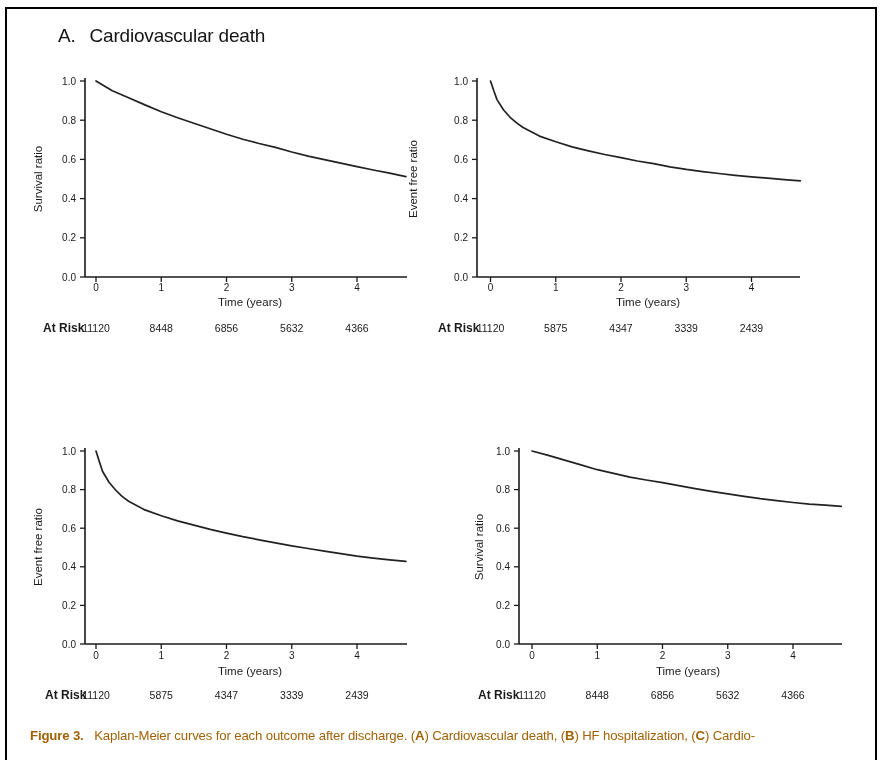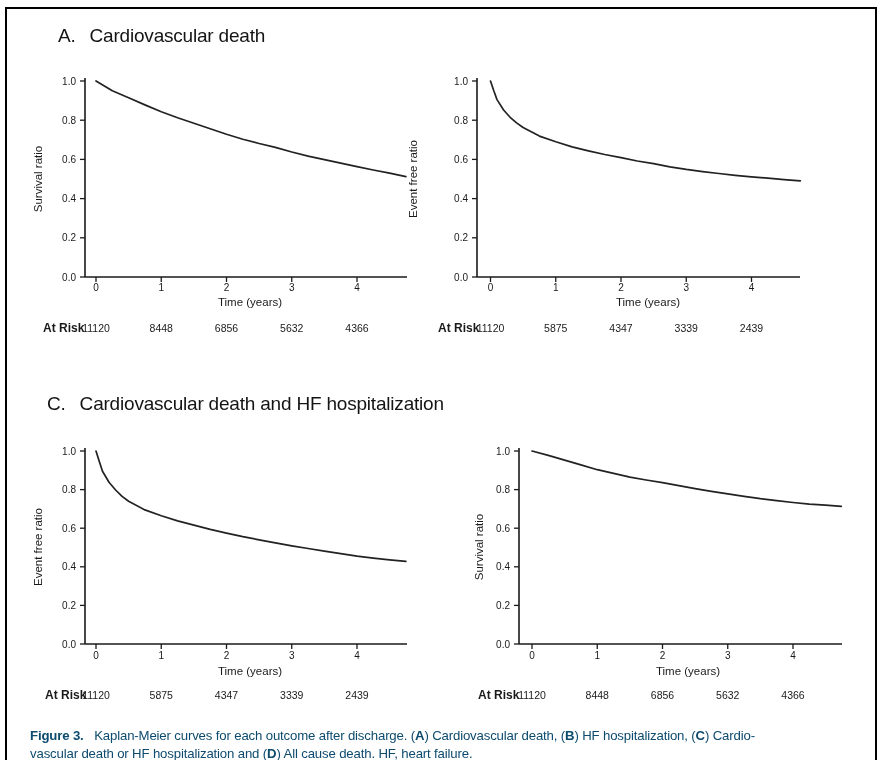--- a/index.html
+++ b/index.html
@@ -9,35 +9,32 @@
          border:2px solid #000;pointer-events:none;}
   .panel-title{position:absolute;font-size:19px;letter-spacing:-0.2px;color:#141414;white-space:nowrap;}
   .panel-letter{display:inline-block;margin-right:14px;}
   #plots{position:absolute;left:0;top:0;}
   #plots text{fill:#1a1a1a;}
   #plots .tick-label{font:10px "Liberation Sans",sans-serif;}
   #plots .axis-label{font:11.5px "Liberation Sans",sans-serif;}
   #plots .risk-label{font:bold 12px "Liberation Sans",sans-serif;}
   #plots .risk-num{font:10.5px "Liberation Sans",sans-serif;}
   #caption{position:absolute;left:30px;top:727px;width:822px;font-size:13.2px;
-           line-height:18px;letter-spacing:-0.15px;color:#0c4a6e;}
+           line-height:18px;letter-spacing:-0.15px;color:#a16207;}
   .cap-line{white-space:pre-wrap;}
   .cap-line b{font-weight:bold;}
 </style>
 </head>
 <body>
 
 <div id="page">
   <div id="frame"></div>
 
   <div class="panel-title" style="left:58px;top:25px;">
     <span class="panel-letter">A.</span><span>Cardiovascular death</span>
-  </div>
-  <div class="panel-title" style="left:47px;top:393px;">
-    <span class="panel-letter">C.</span><span>Cardiovascular death and HF hospitalization</span>
   </div>
 
   <svg id="plots" width="885" height="783" viewBox="0 0 885 783">
       <g>
         <line x1="85" y1="78" x2="85" y2="277" stroke="#1a1a1a" stroke-width="1.6"></line>
         <line x1="85" y1="277" x2="407" y2="277" stroke="#1a1a1a" stroke-width="1.6"></line>
         <line x1="80" y1="277" x2="85" y2="277" stroke="#1a1a1a" stroke-width="1.3"></line>
         <text x="76" y="277" text-anchor="end" dominant-baseline="central" class="tick-label">0.0</text>
         <line x1="80" y1="237.8" x2="85" y2="237.8" stroke="#1a1a1a" stroke-width="1.3"></line>
         <text x="76" y="237.8" text-anchor="end" dominant-baseline="central" class="tick-label">0.2</text>
@@ -171,15 +168,14 @@
         <text x="532" y="699" text-anchor="middle" class="risk-num">11120</text>
         <text x="597.25" y="699" text-anchor="middle" class="risk-num">8448</text>
         <text x="662.5" y="699" text-anchor="middle" class="risk-num">6856</text>
         <text x="727.75" y="699" text-anchor="middle" class="risk-num">5632</text>
         <text x="793" y="699" text-anchor="middle" class="risk-num">4366</text>
       </g>
     </svg>
 
   <div id="caption">
       <div class="cap-line"><b>Figure 3.</b><span>   Kaplan-Meier curves for each outcome after discharge. (</span><b>A</b><span>) Cardiovascular death, (</span><b>B</b><span>) HF hospitalization, (</span><b>C</b><span>) Cardio-</span></div>
-      <div class="cap-line"><span>vascular death or HF hospitalization and (</span><b>D</b><span>) All cause death. HF, heart failure.</span></div>
     </div>
 </div>
 
 </body></html>

